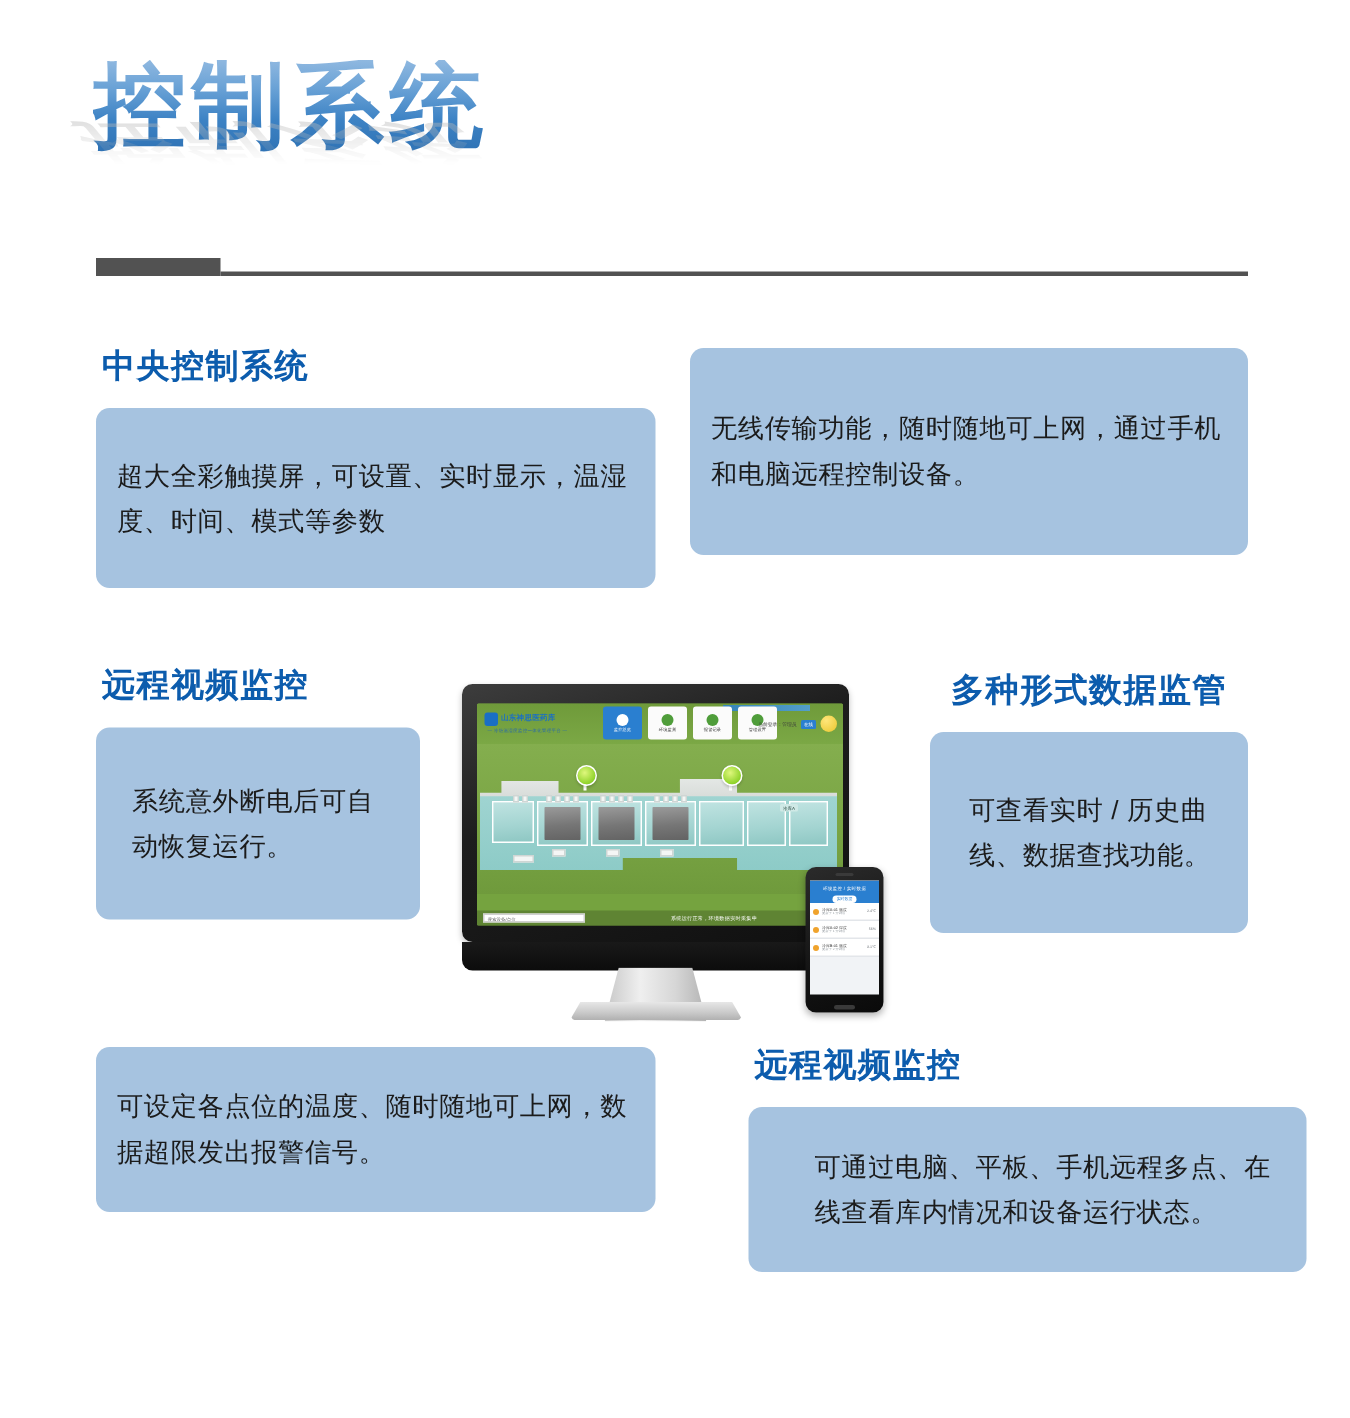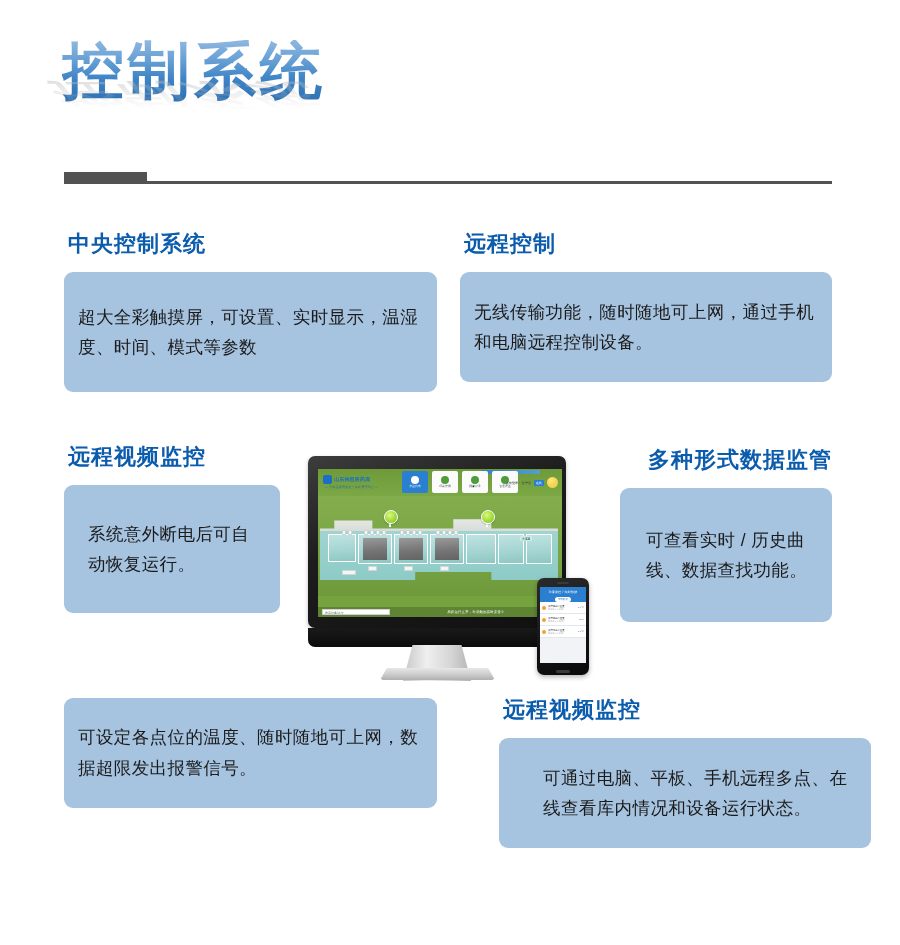--- a/index.html
+++ b/index.html
@@ -101,27 +101,27 @@
     padding: 17px 14px;
     display: flex;
     align-items: center;
   }
   .feature-box-text { width: 100%; }
 
   
   #card-central   { left: 64px;  top: 232px; width: 373px; }
   #card-central  .feature-box { width: 373px; height: 120px; }
   #card-remote    { left: 460px; top: 232px; width: 372px; }
-  #card-remote   .feature-box { width: 372px; height: 110px; }
+  #card-remote   .feature-box { width: 372px; height: 138px; }
 
   
   #card-poweroff  { left: 64px;  top: 445px; width: 216px; }
   #card-poweroff .feature-box { width: 216px; height: 128px; padding-left: 24px; }
   #card-dataadmin { left: 620px; top: 448px; width: 212px; }
-  #card-dataadmin .feature-heading { text-align: right; margin-left: 0; }
+  #card-dataadmin .feature-heading { text-align: center; margin-left: 0; }
   #card-dataadmin .feature-box { width: 212px; height: 134px; padding-left: 26px; }
 
   
   #card-alarm     { left: 64px;  top: 698px; width: 373px; }
   #card-alarm    .feature-box { width: 373px; height: 110px; }
   #card-video     { left: 460px; top: 698px; width: 372px; margin-left: 39px; }
   #card-video    .feature-box { width: 372px; height: 110px; padding-left: 44px; }
 
   
   #device-illustration {
@@ -382,21 +382,20 @@
 </div>
 
 <div class="feature-card" id="card-central">
   <div class="feature-heading">中央控制系统</div>
   <div class="feature-box">
     <div class="feature-box-text">超大全彩触摸屏，可设置、实时显示，温湿度、时间、模式等参数</div>
   </div>
 </div>
 
 <div class="feature-card" id="card-remote">
-  <div class="feature-heading">远程控制</div>
   <div class="feature-box">
     <div class="feature-box-text">无线传输功能，随时随地可上网，通过手机和电脑远程控制设备。</div>
   </div>
 </div>
 
 <div class="feature-card" id="card-poweroff">
   <div class="feature-heading">远程视频监控</div>
   <div class="feature-box">
     <div class="feature-box-text">系统意外断电后可自动恢复运行。</div>
   </div>

